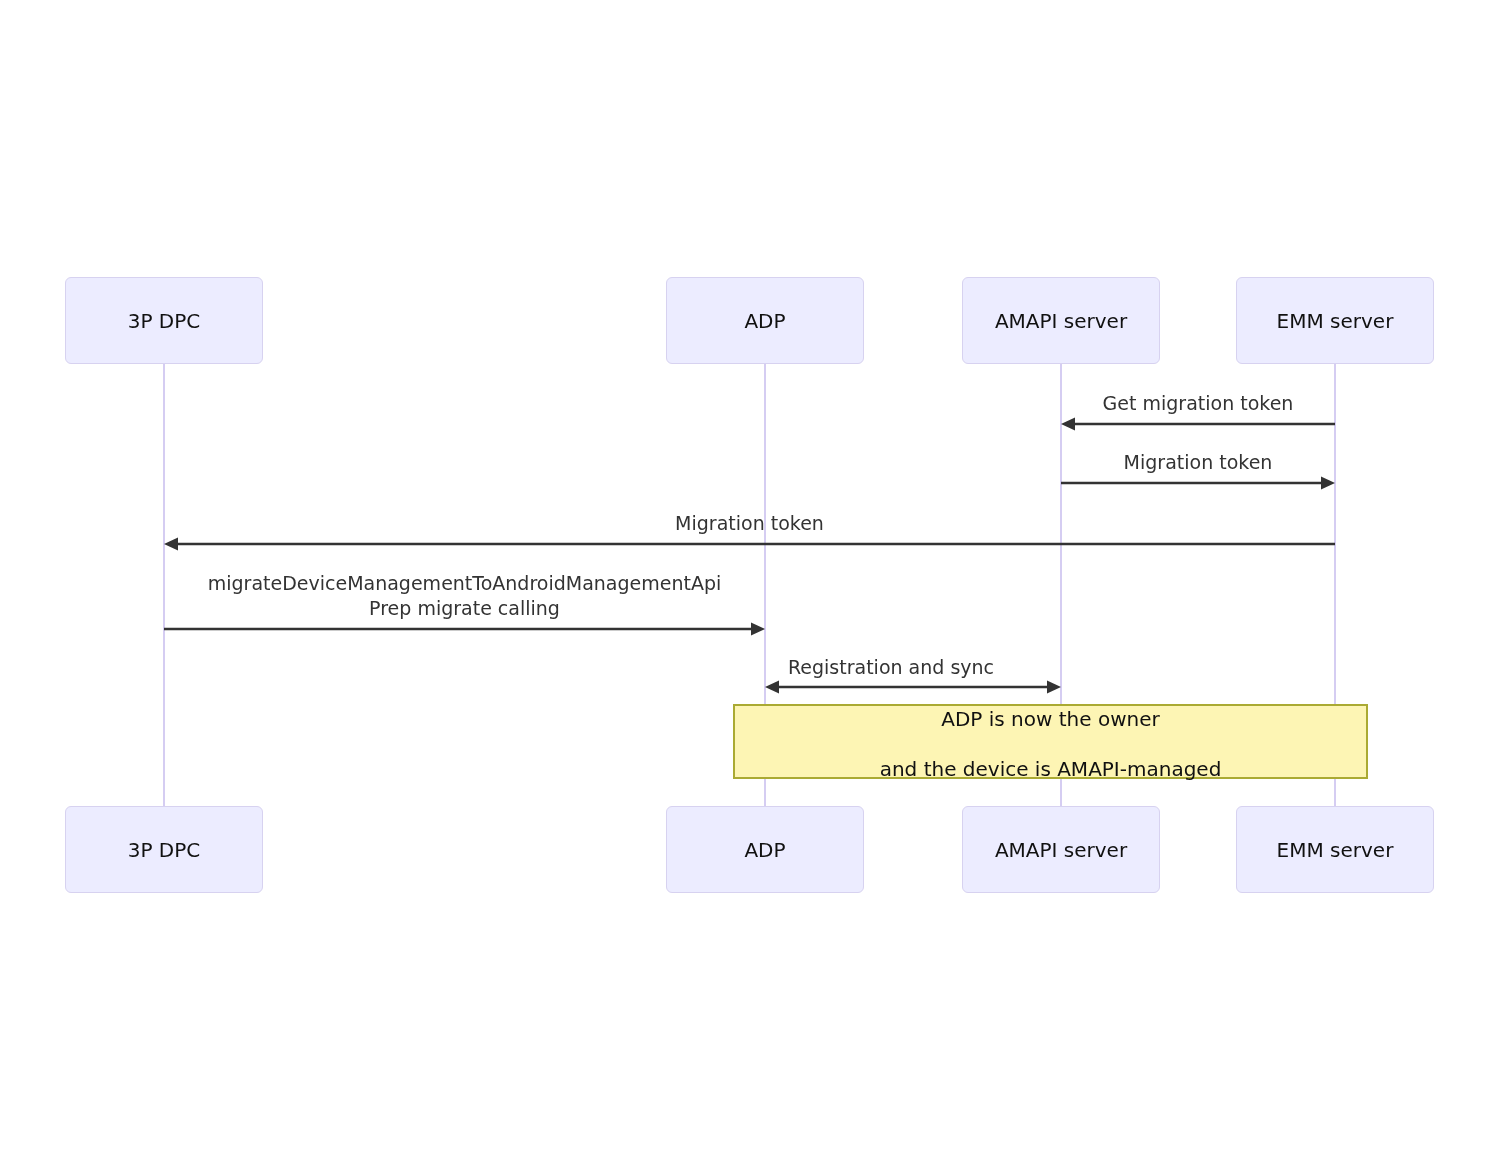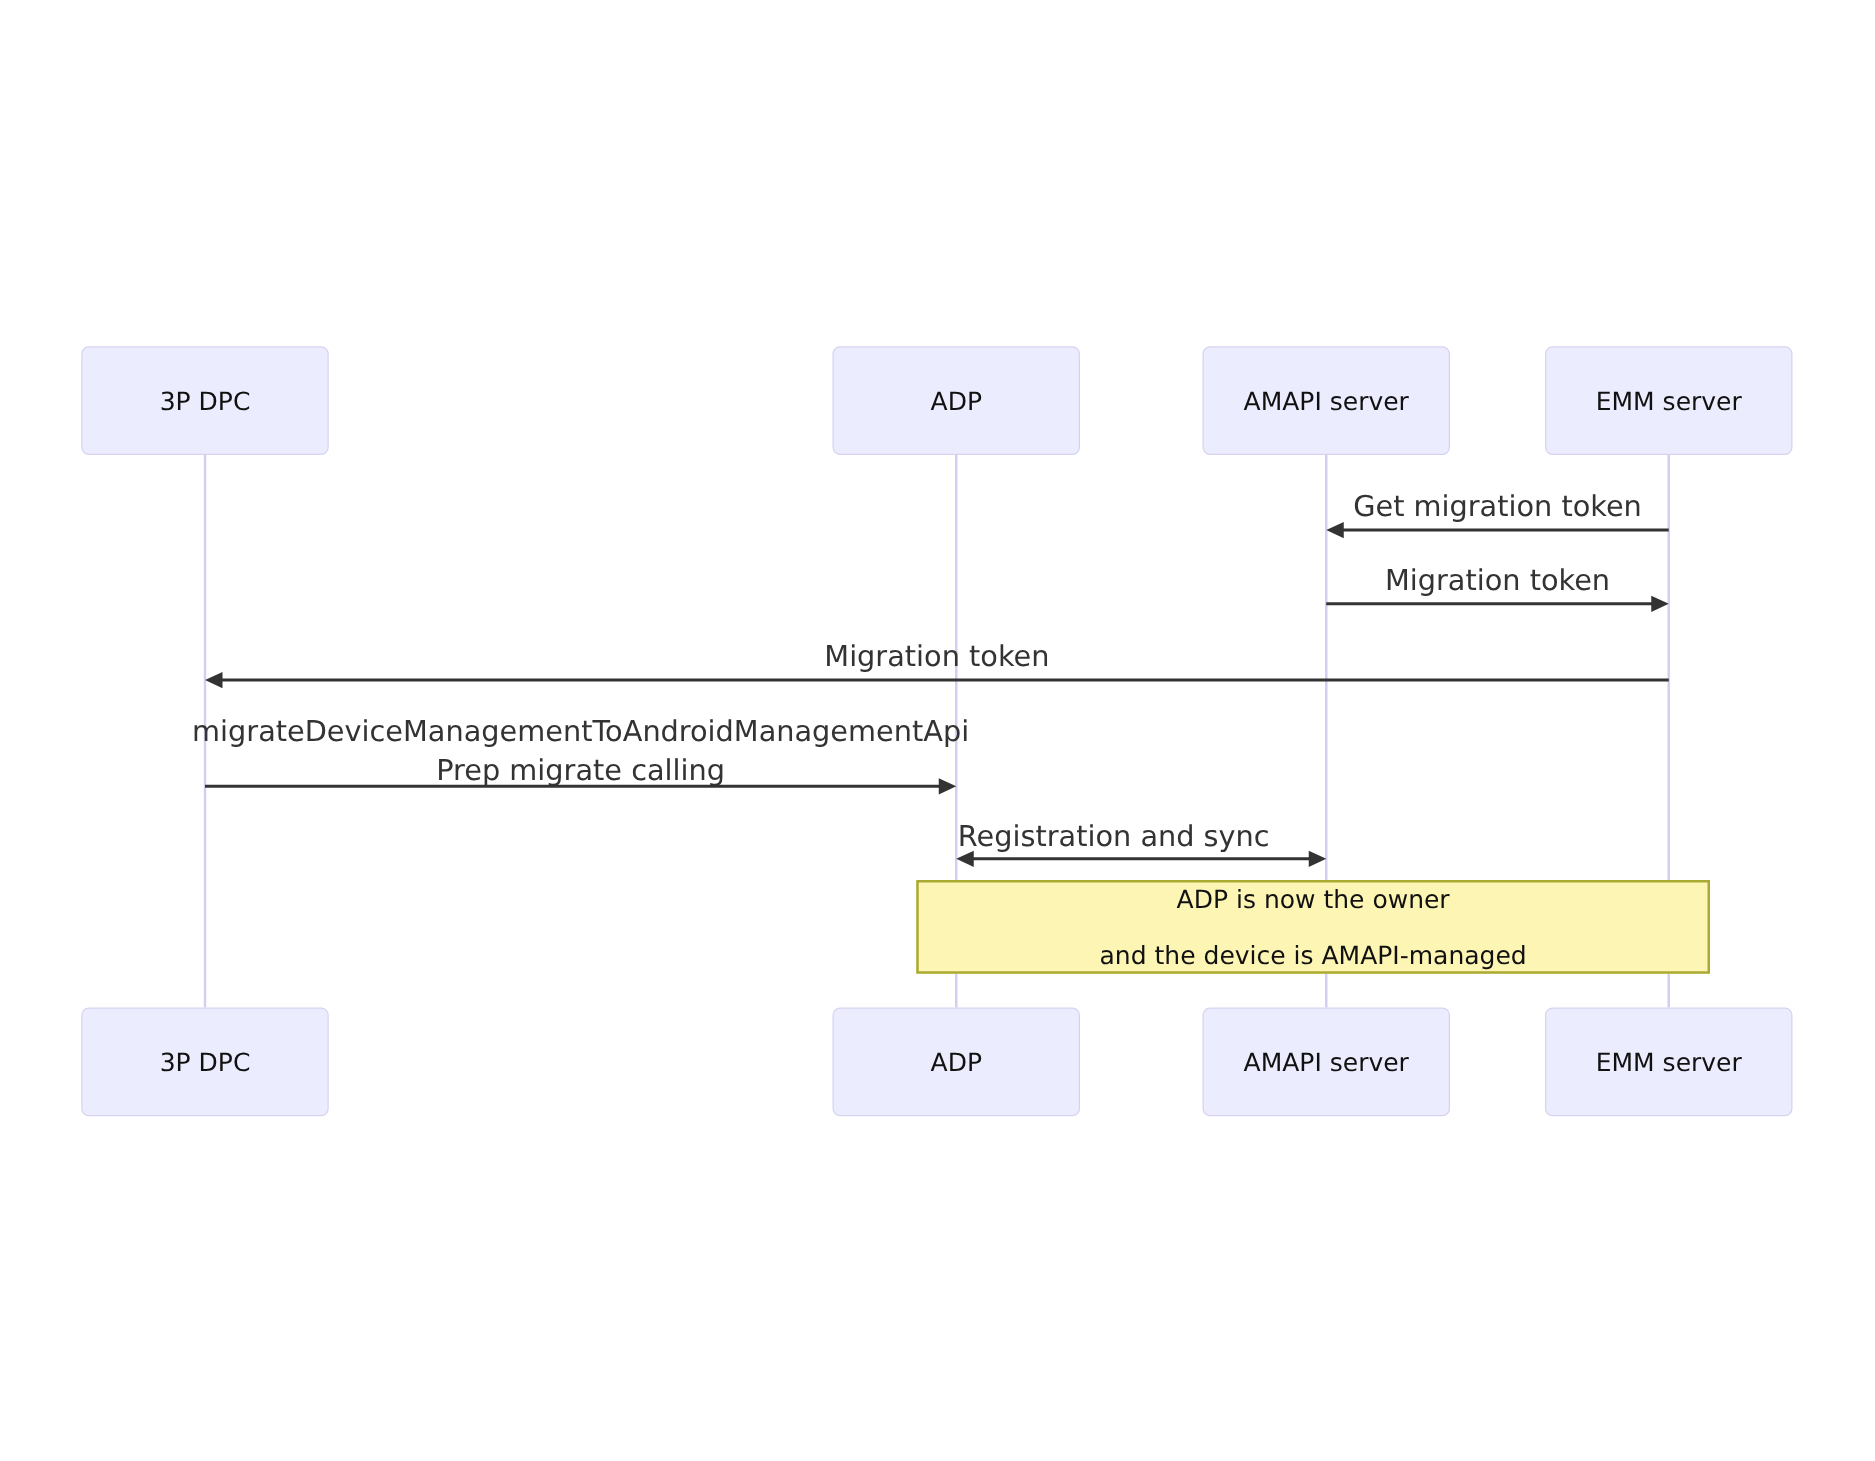--- a/index.html
+++ b/index.html
@@ -44,32 +44,33 @@
     line-height: 1;
   }
   .note-box {
     position: absolute;
     box-sizing: border-box;
     background: #fdf5b4;
     border: 2px solid #aaaa33;
     display: flex;
     flex-direction: column;
     align-items: center;
-    justify-content: space-between;
+    justify-content: flex-start;
+    gap: 24px;
   }
   .note-line {
     font-size: 20px;
     color: #111111;
     line-height: 1.32;
     white-space: nowrap;
     text-align: center;
   }
   .msg-label {
     position: absolute;
-    font-size: 23px;
+    font-size: 19px;
     color: #333333;
     white-space: nowrap;
     line-height: 1.32;
     text-align: center;
     transform: translateX(-50%);
   }
   .msg-label.two-line {
     line-height: 1.34;
   }
 </style>

